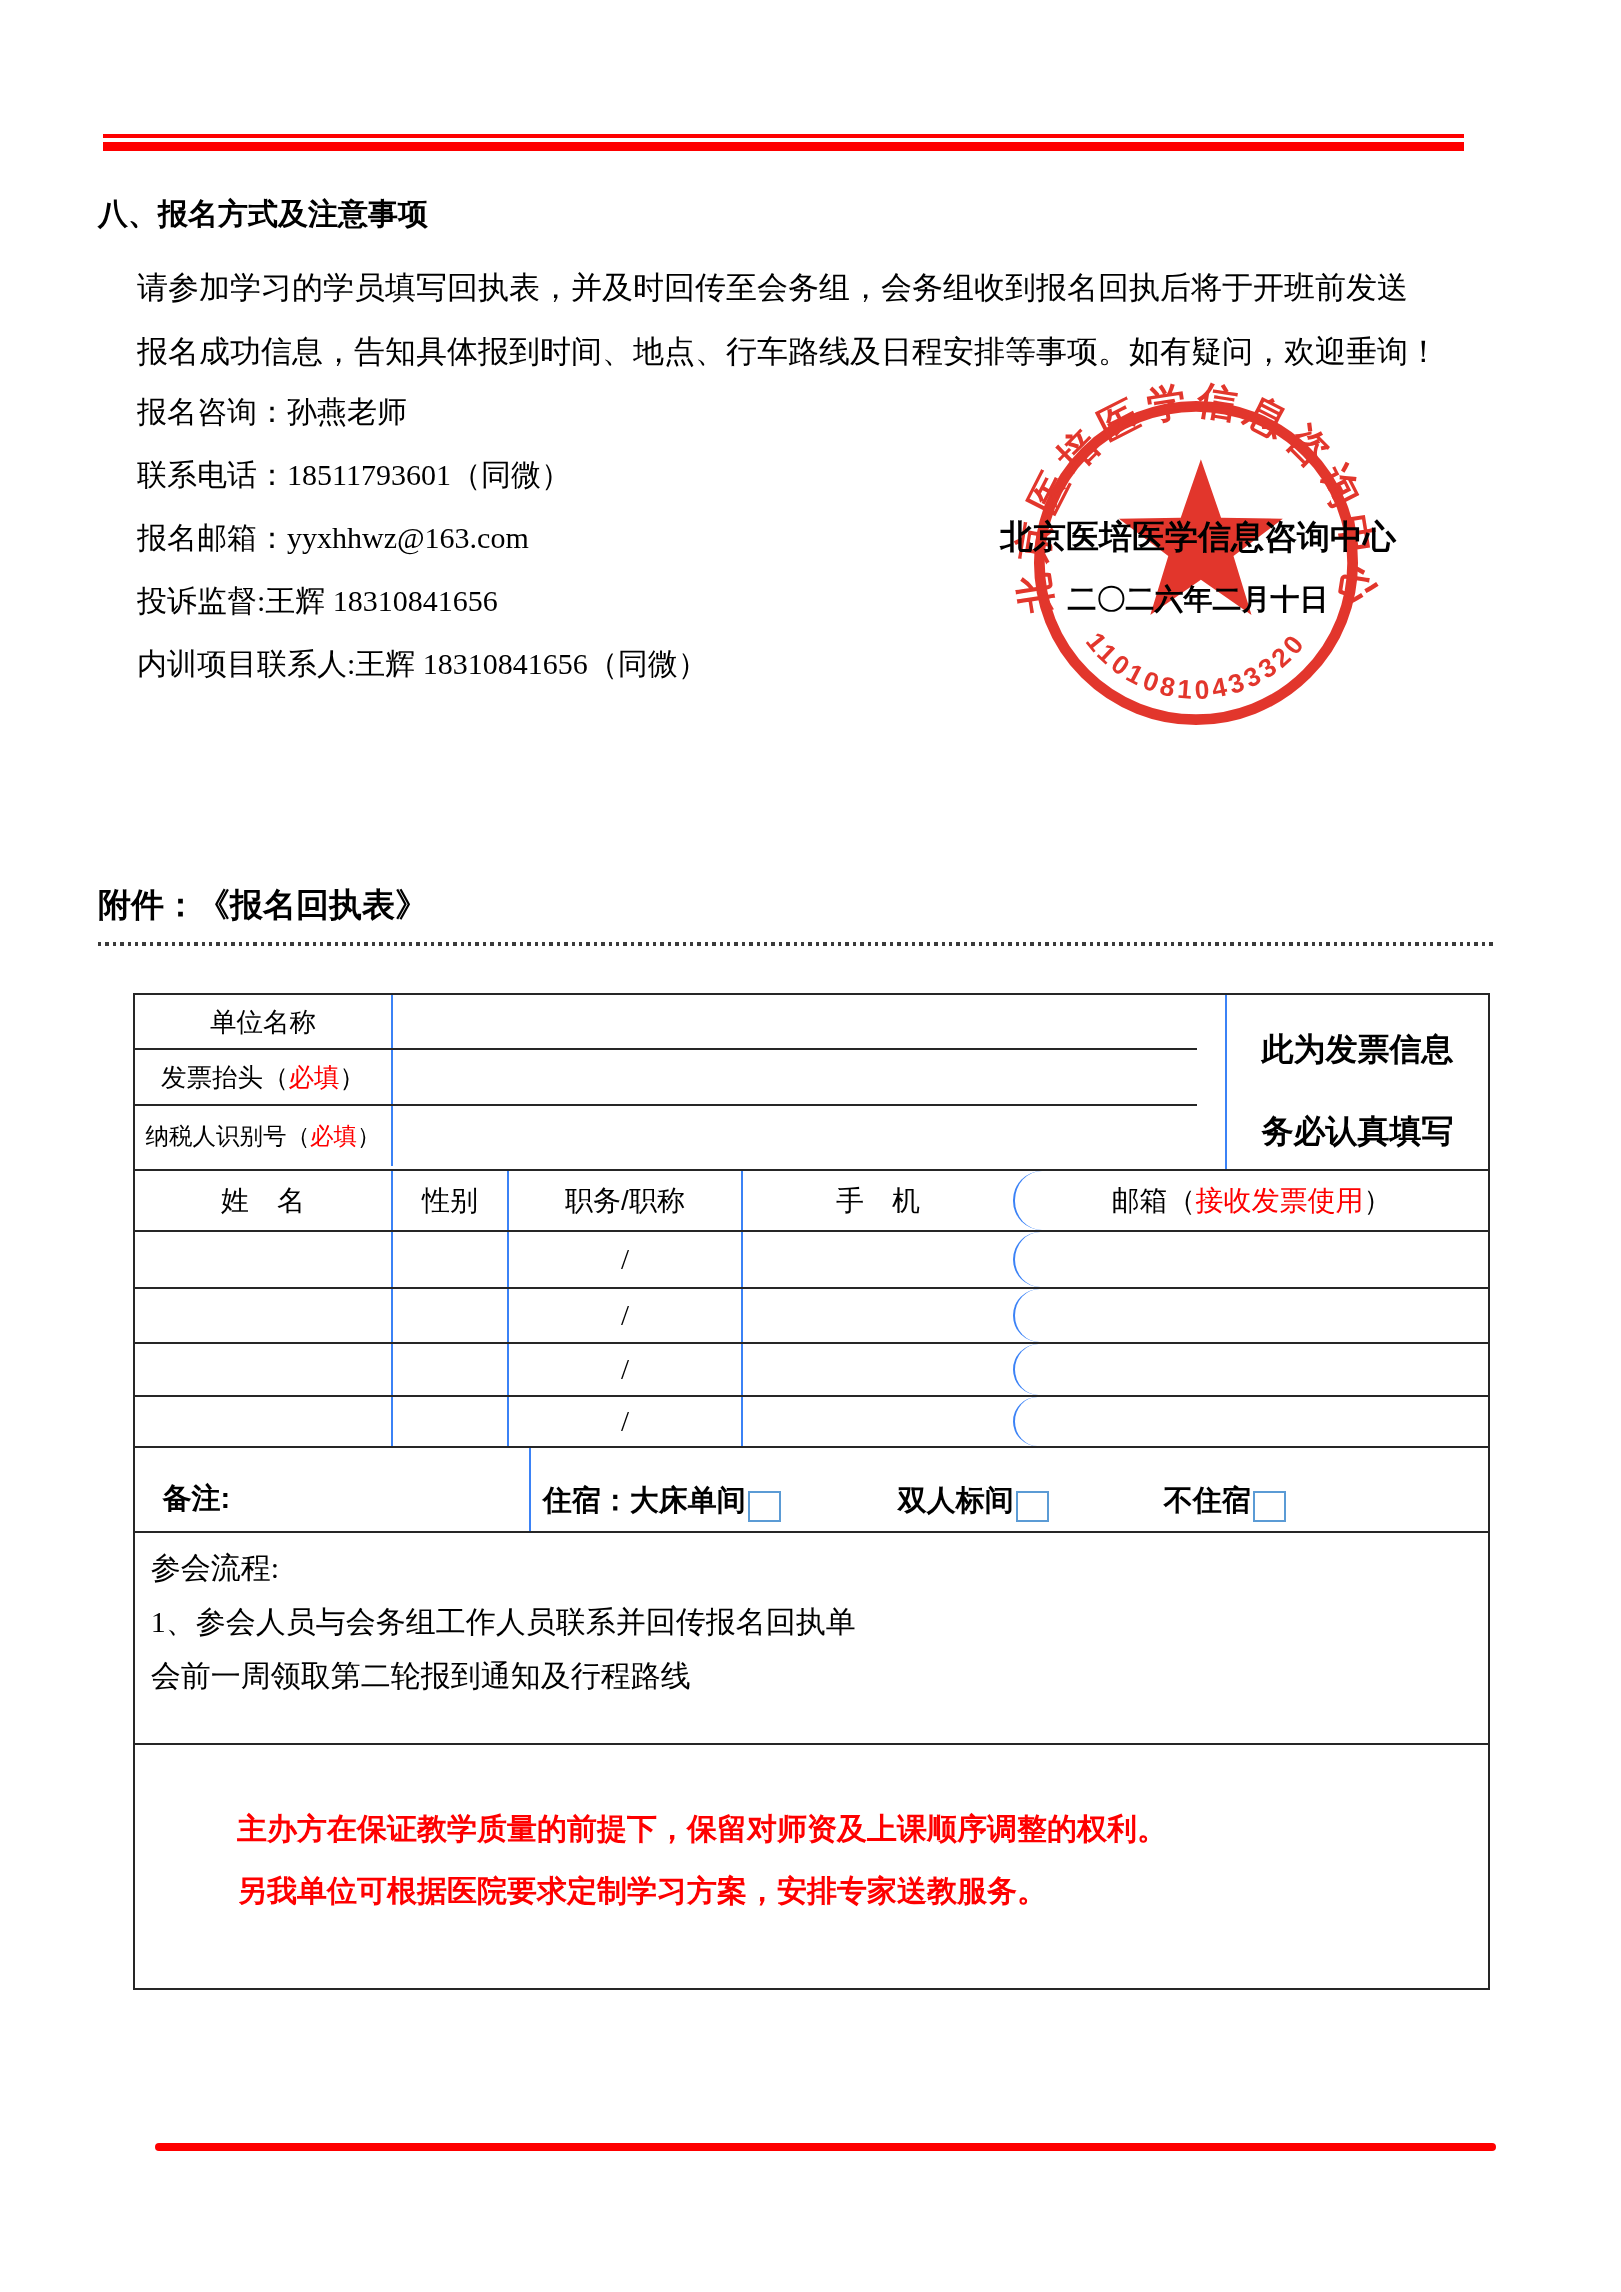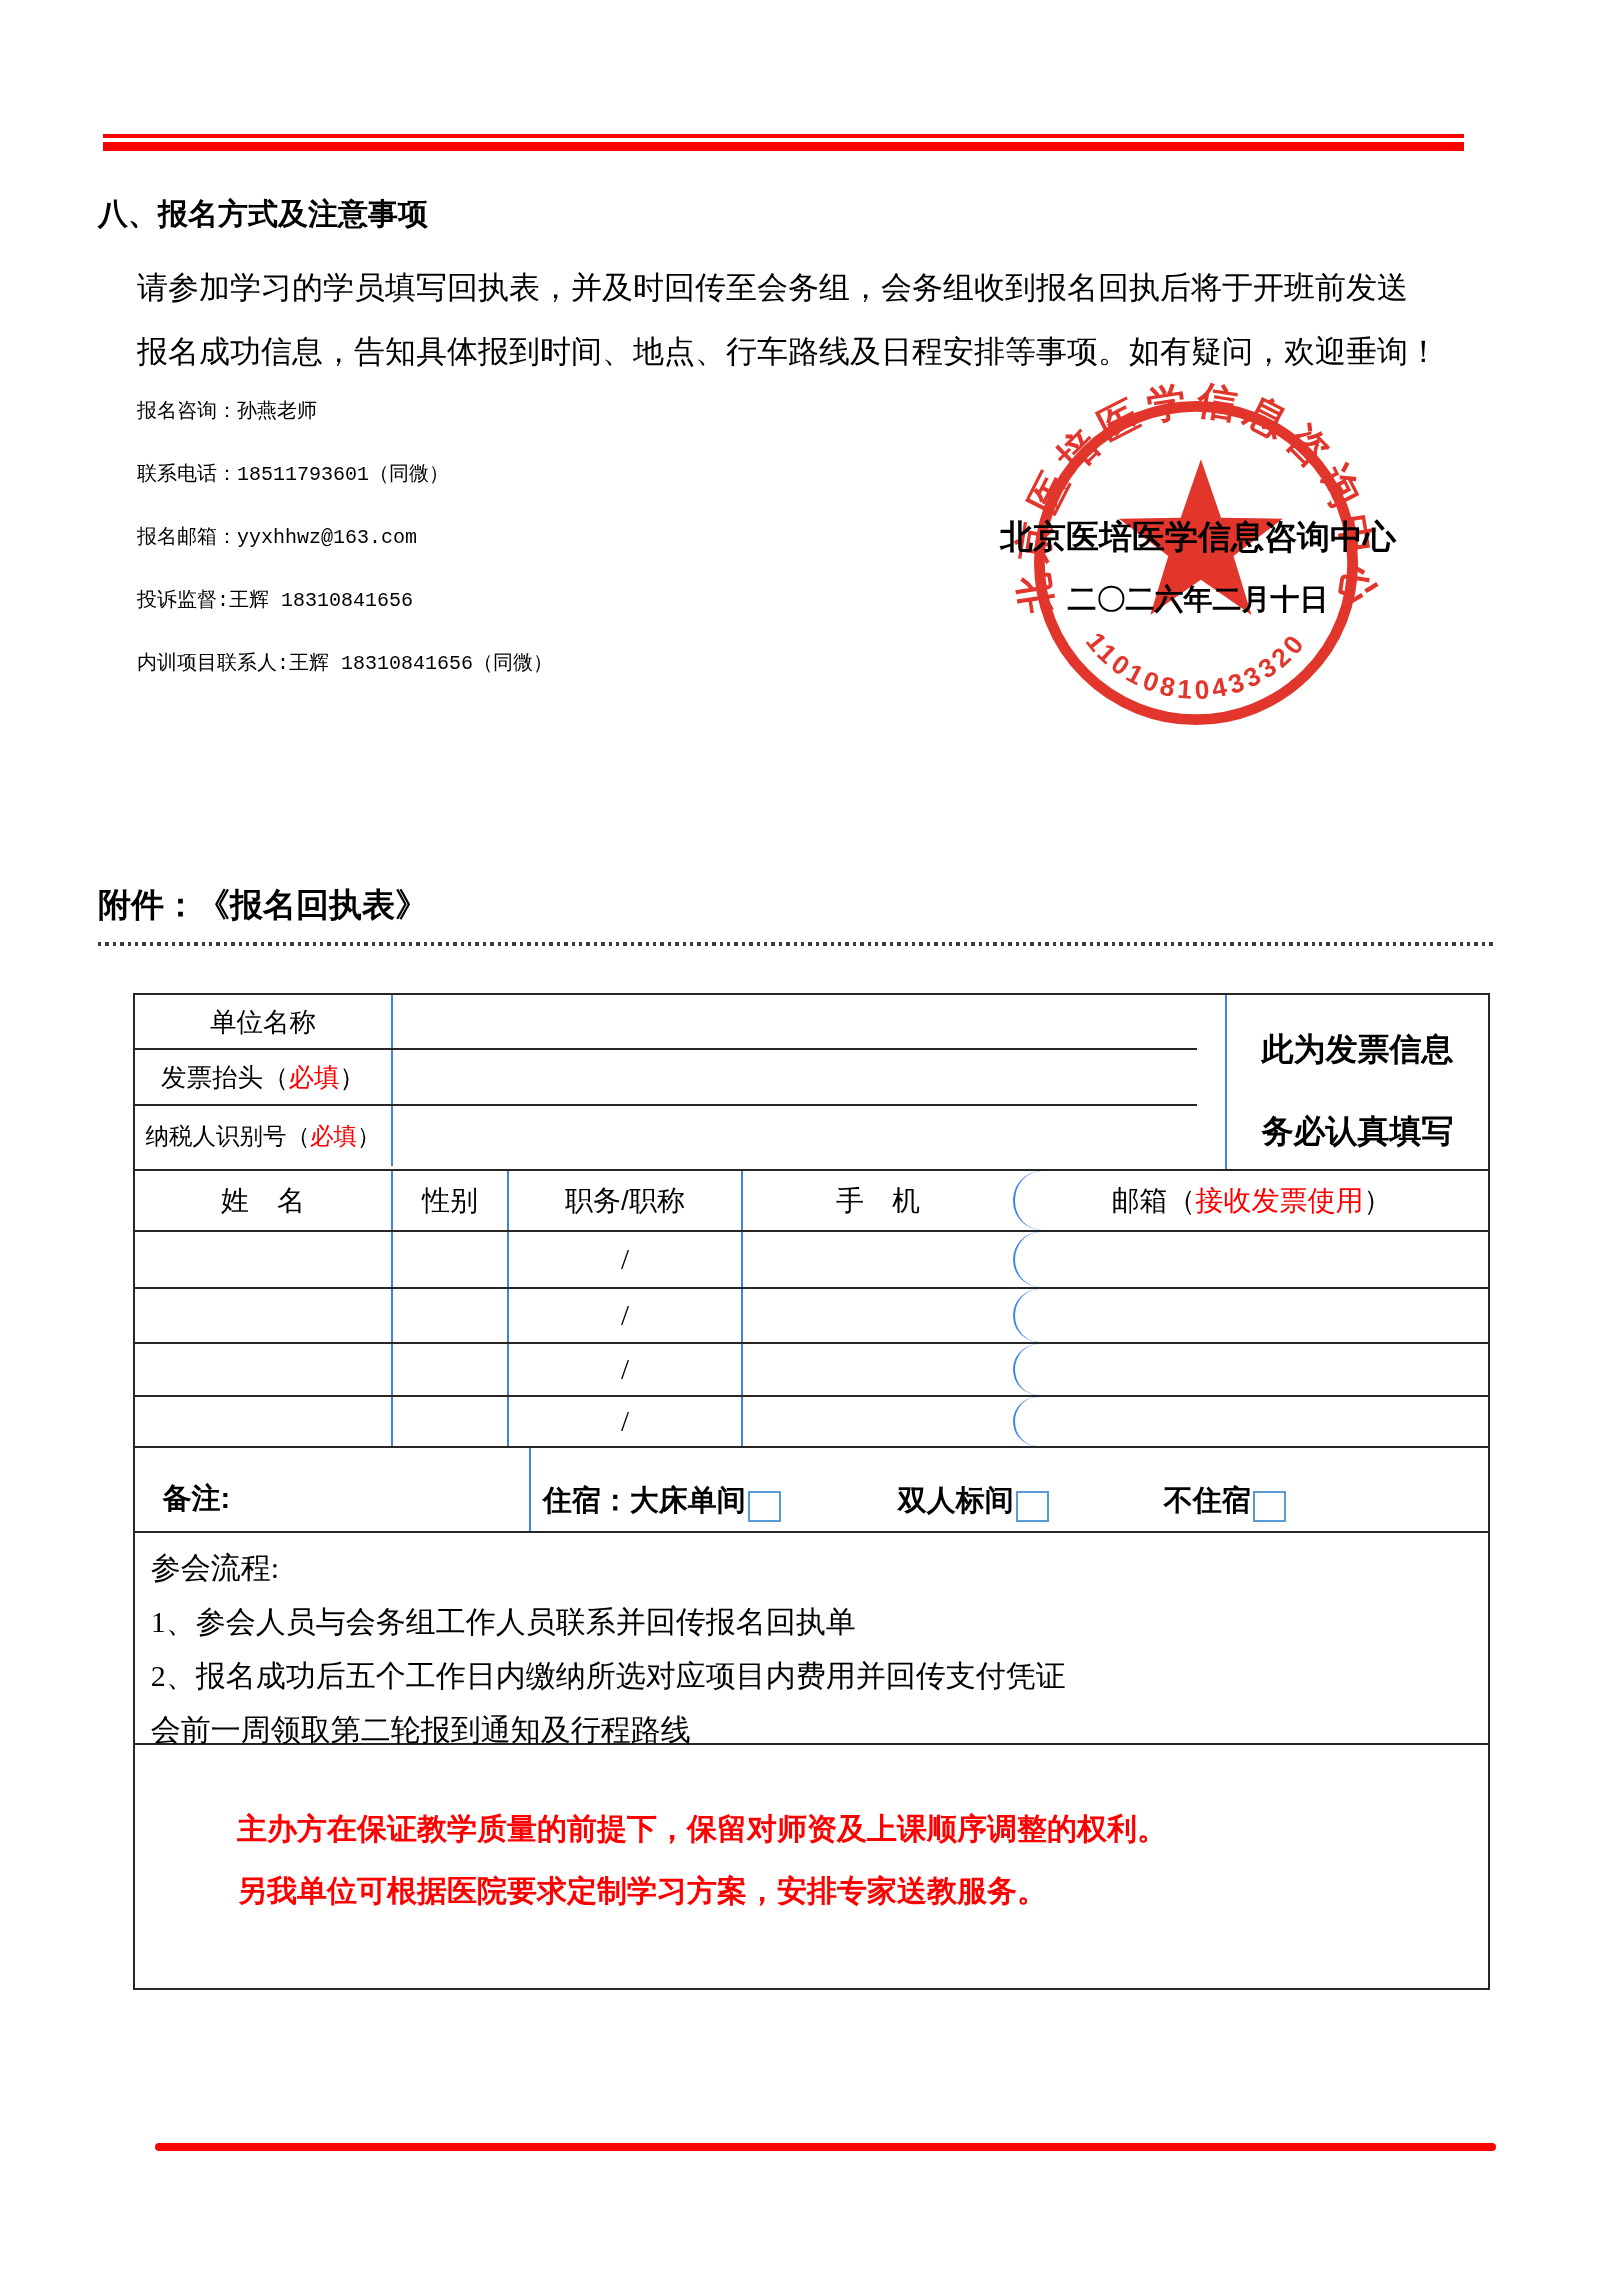--- a/index.html
+++ b/index.html
@@ -9,21 +9,21 @@
   .sans{font-family:"Liberation Sans","DejaVu Sans",sans-serif;}
   .serif{font-family:"Liberation Serif","DejaVu Serif",serif;}
 
   
   .rule-thin{top:134px;left:103px;width:1361px;height:3.9px;background:#fe0000;}
   .rule-thick{top:142px;left:103px;width:1361px;height:8.8px;background:#fe0000;}
   .rule-bottom{top:2143px;left:155px;width:1341px;height:7.8px;background:#fe0000;border-radius:3.9px;}
 
   .sec-heading{top:194px;left:98px;font-size:30px;font-weight:bold;}
   .para-line{left:137px;width:1372px;font-size:31px;line-height:63px;white-space:nowrap;}
-  .contacts{top:380px;left:137px;font-size:20px;font-family:Liberation Mono, monospace;}
+  .contacts{top:380px;left:137px;font-size:30px;}
   .contact-line{height:63px;line-height:63px;white-space:nowrap;}
 
   
   .stamp-wrap{top:377px;left:1010px;width:372px;height:372px;opacity:.92;}
   .stamp-org{top:518px;left:997px;width:402px;text-align:center;font-size:33px;
              font-weight:bold;line-height:39px;white-space:nowrap;}
   .stamp-date{top:581px;left:1051px;width:294px;text-align:center;font-size:29px;
               font-weight:bold;line-height:37px;white-space:nowrap;}
 
   .attach-heading{top:883px;left:98px;font-size:33px;font-weight:bold;}
@@ -190,21 +190,20 @@
       <span>双人标间</span>
       <span class="checkbox gap2"></span>
       <span>不住宿</span>
       <span class="checkbox"></span>
     </div>
   </div>
 
   <div class="process-sec bb serif">
     <div>参会流程:</div>
     <div>1、参会人员与会务组工作人员联系并回传报名回执单</div>
-    <div>2、报名成功后五个工作日内缴纳所选对应项目内费用并回传支付凭证</div>
     <div>会前一周领取第二轮报到通知及行程路线</div>
   </div>
 
   <div class="notice-sec">
     <div>主办方在保证教学质量的前提下，保留对师资及上课顺序调整的权利。</div>
     <div>另我单位可根据医院要求定制学习方案，安排专家送教服务。</div>
   </div>
 </div>
 
 <div class="abs rule-bottom"></div>

